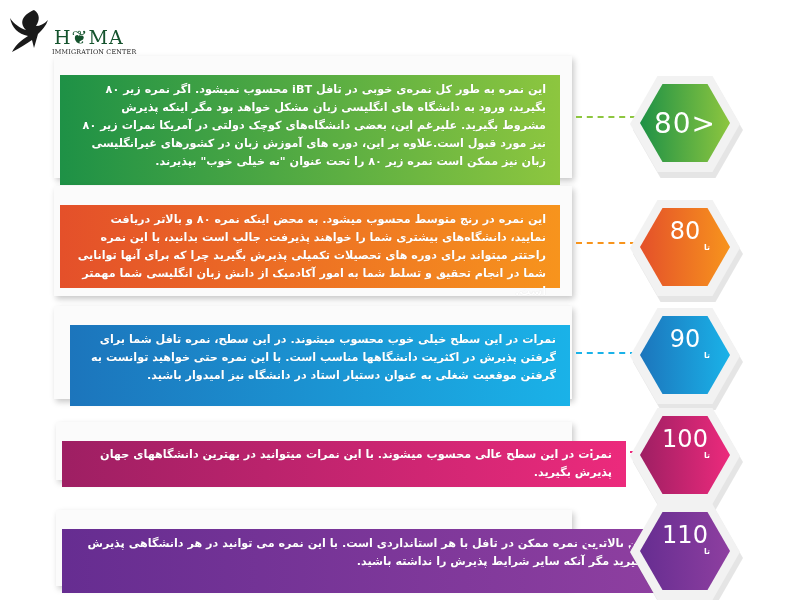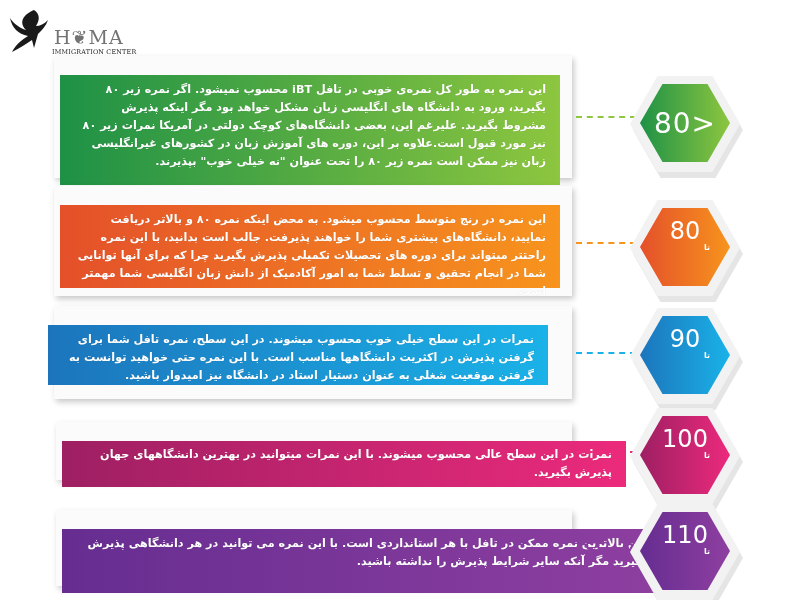--- a/index.html
+++ b/index.html
@@ -6,21 +6,21 @@
   body {
     width:800px; height:600px; overflow:hidden; position:relative;
     background:#ffffff;
     font-family:"DejaVu Sans", sans-serif;
   }
   .logo { position:absolute; left:4px; top:4px; width:150px; height:56px; }
   .logo svg { position:absolute; left:0; top:0; }
   .logo-title {
     position:absolute; left:50px; top:22px;
     font-family:"DejaVu Serif", serif; font-size:19px; letter-spacing:1px;
-    color:#737373; font-weight:normal;
+    color:#14532d; font-weight:normal;
   }
   .logo-sub {
     position:absolute; left:48px; top:44px;
     font-family:"DejaVu Serif", serif; font-size:6.4px; letter-spacing:0.2px;
     color:#222; white-space:nowrap;
   }
 
   .card {
     position:absolute;
     background:#fbfbfb;
@@ -105,21 +105,21 @@
   <div class="hex-shadow"></div>
   <div class="hex-outer"></div>
   <div class="hex-inner" style="background:linear-gradient(90deg,#e4502a,#f7941d);">
     <span class="hex-top">80</span>
     <span class="hex-to">تا</span>
     <span class="hex-bottom">90</span>
   </div>
 </div>
 
 <div class="card" style="left:54px; top:306px; width:518px; height:93px;"></div>
-<div class="box" style="left:48px; top:312px; width:500px; height:60px; background:linear-gradient(90deg,#1c75bc,#1ab2e8);">
+<div class="box" style="left:70px; top:312px; width:500px; height:81px; background:linear-gradient(90deg,#1c75bc,#1ab2e8);">
   <p>نمرات در این سطح خیلی خوب محسوب میشوند. در این سطح، نمره تافل شما برای گرفتن پذیرش در اکثریت دانشگاهها مناسب است. با این نمره حتی خواهید توانست به گرفتن موقعیت شغلی به عنوان دستیار استاد در دانشگاه نیز امیدوار باشید.</p>
 </div>
 <div class="dash" style="left:576px; top:352px; border-color:#1ab2e8;"></div>
 <div class="hex-wrap" style="left:630px; top:308px;">
   <div class="hex-shadow"></div>
   <div class="hex-outer"></div>
   <div class="hex-inner" style="background:linear-gradient(90deg,#1c75bc,#1ab2e8);">
     <span class="hex-top">90</span>
     <span class="hex-to">تا</span>
     <span class="hex-bottom">100</span>

